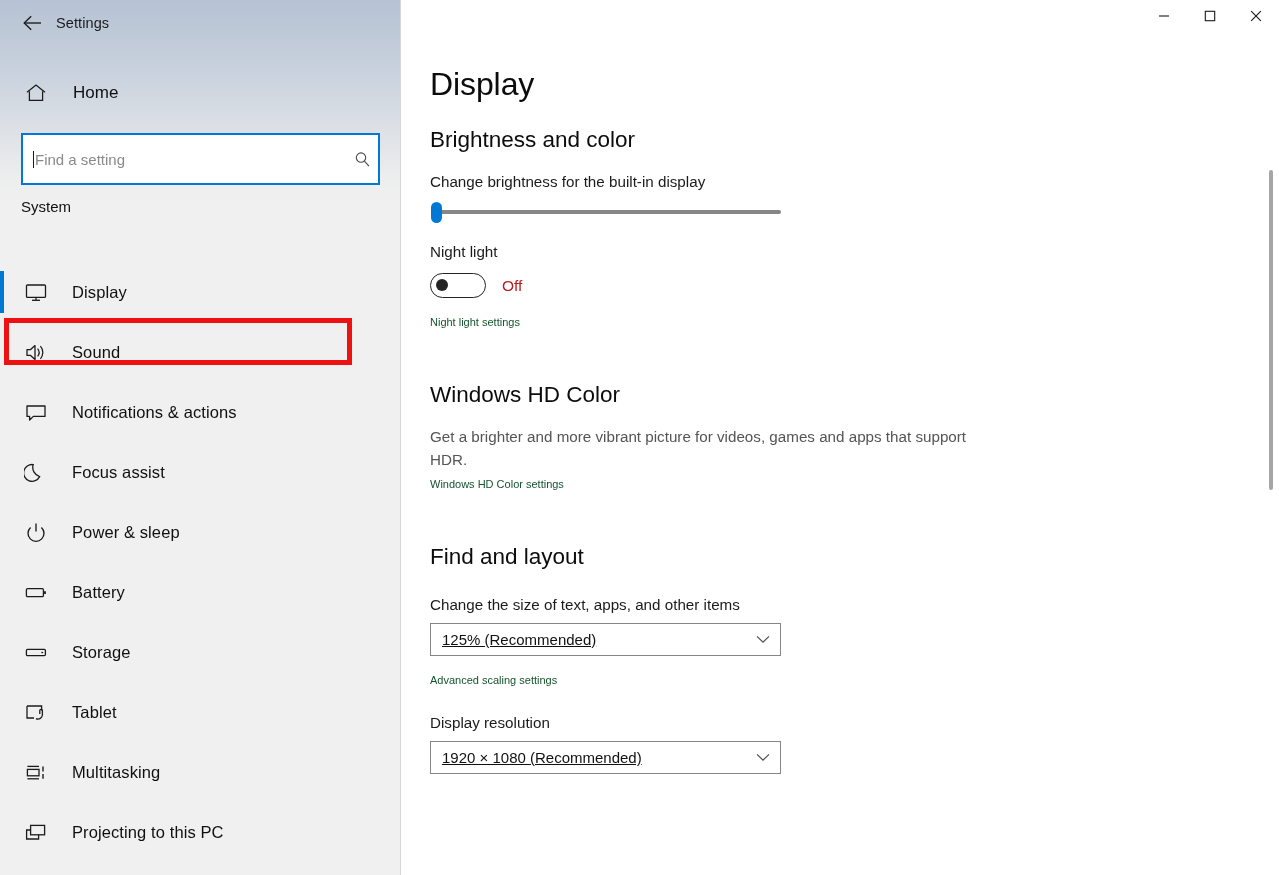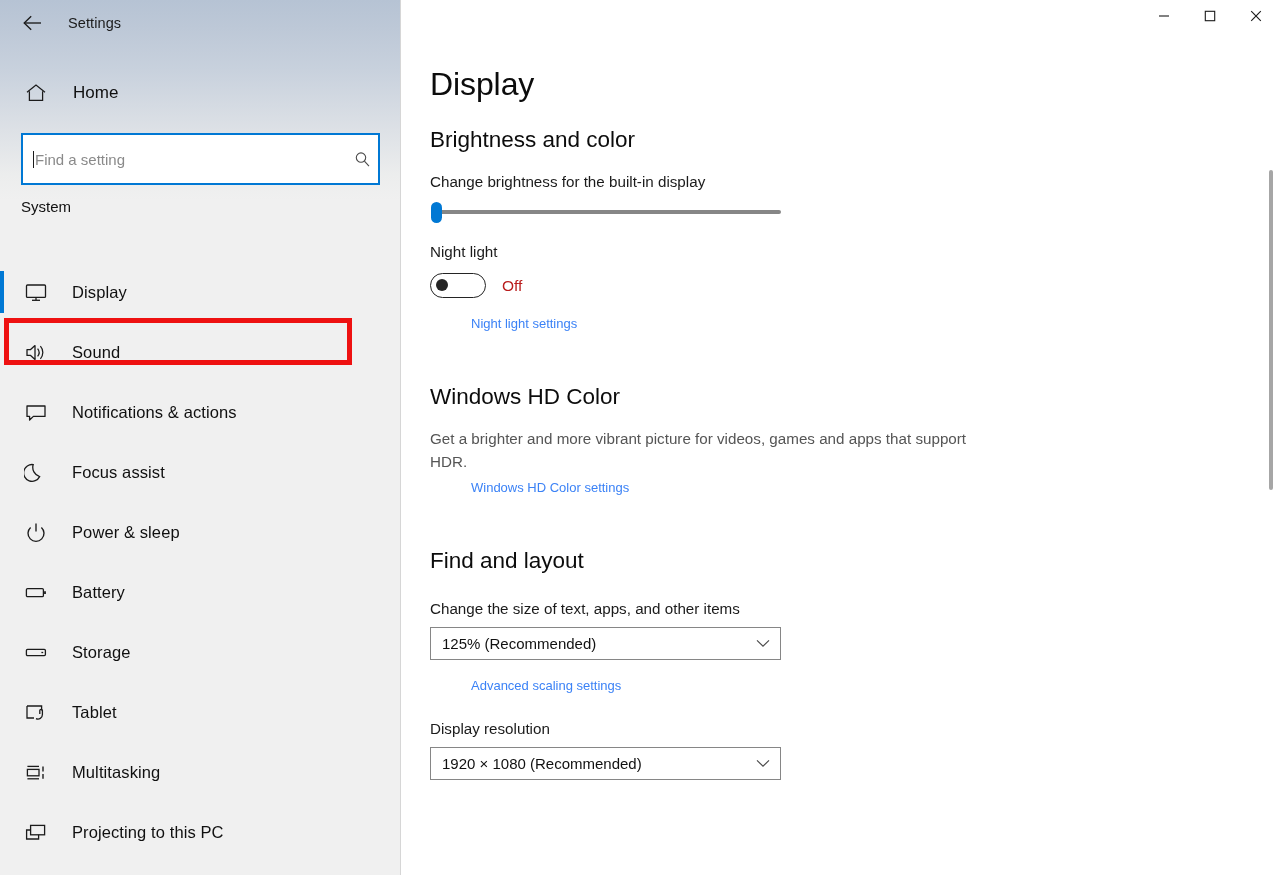--- a/index.html
+++ b/index.html
@@ -36,21 +36,20 @@
   .back-btn {
     width: 46px; height: 38px;
     margin-left: 10px;
     display: flex; align-items: center; justify-content: center;
     cursor: pointer;
   }
   .back-btn svg { display: block; }
   .app-title {
     font-size: 14.5px;
     color: #1b1b1b;
-    margin-left: 12px;
     letter-spacing: .1px;
   }
 
   .home-row {
     position: absolute; left: 0; top: 72px;
     width: 368px; height: 42px;
     display: flex; align-items: center;
     cursor: pointer;
   }
   .home-icon {
@@ -172,25 +171,24 @@
     color: #1b1b1b;
     line-height: 1.45;
   }
   .muted-text {
     font-size: 15.2px;
     color: #555555;
     line-height: 1.5;
     max-width: 570px;
   }
   .link {
-    font-size: 13px;
-    color: #3b82f6;
+    font-size: 11px;
+    color: #14532d;
     cursor: pointer;
     display: inline-block;
-    margin-left: 41px;
   }
 
   
   .slider {
     position: relative;
     width: 351px; height: 22px;
     margin-top: 8px;
     cursor: pointer;
   }
   .slider-track {
@@ -239,20 +237,21 @@
     background: #ffffff;
     display: flex; align-items: center;
     margin-top: 7px;
     cursor: pointer;
   }
   .dropdown-value {
     font-size: 15px;
     color: #111111;
     margin-left: 11px;
     flex: 1;
+    text-decoration: underline;
   }
   .dropdown-chev {
     width: 34px;
     display: flex; align-items: center; justify-content: center;
     color: #4a4a4a;
   }
 
   .mt-18 { margin-top: 18px; }
   .mt-24 { margin-top: 24px; }
   .mt-36 { margin-top: 52px; }

